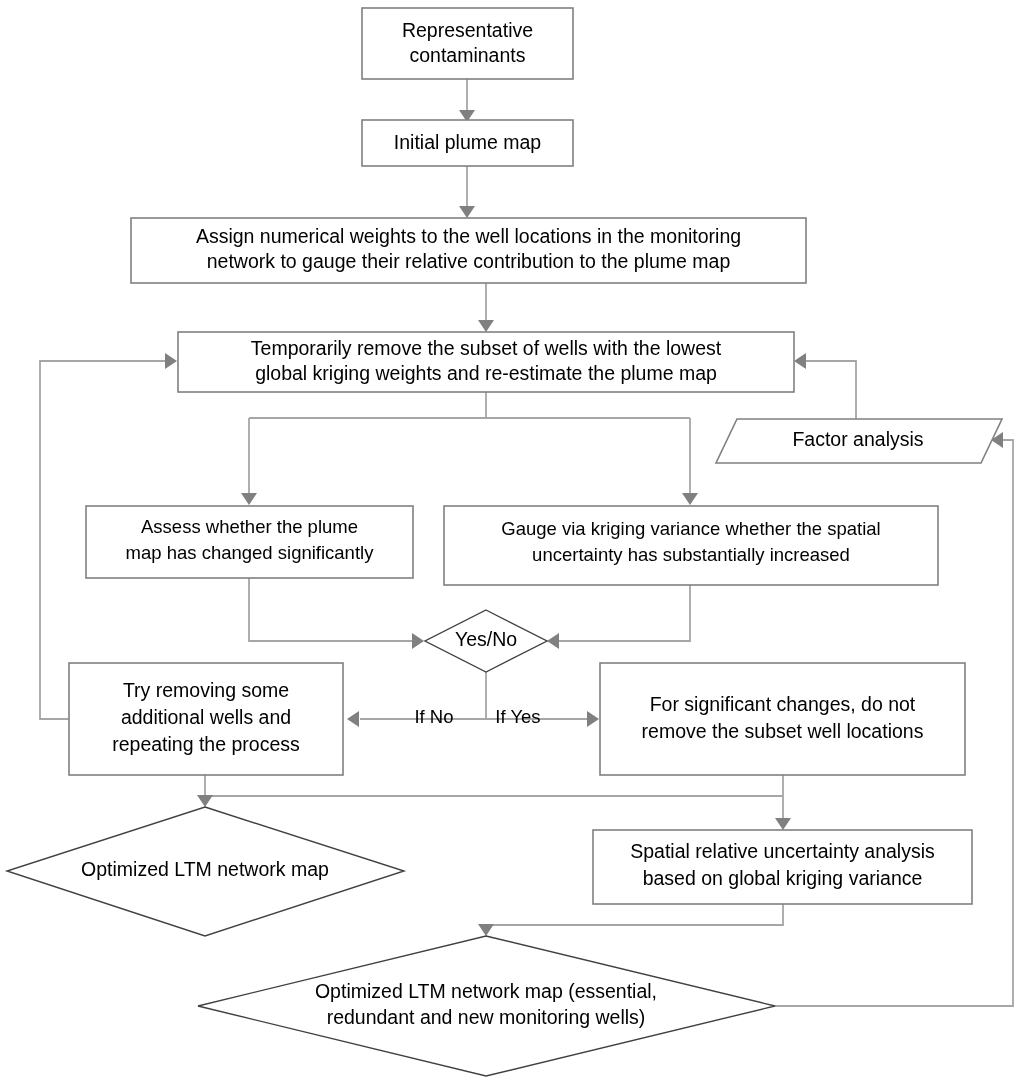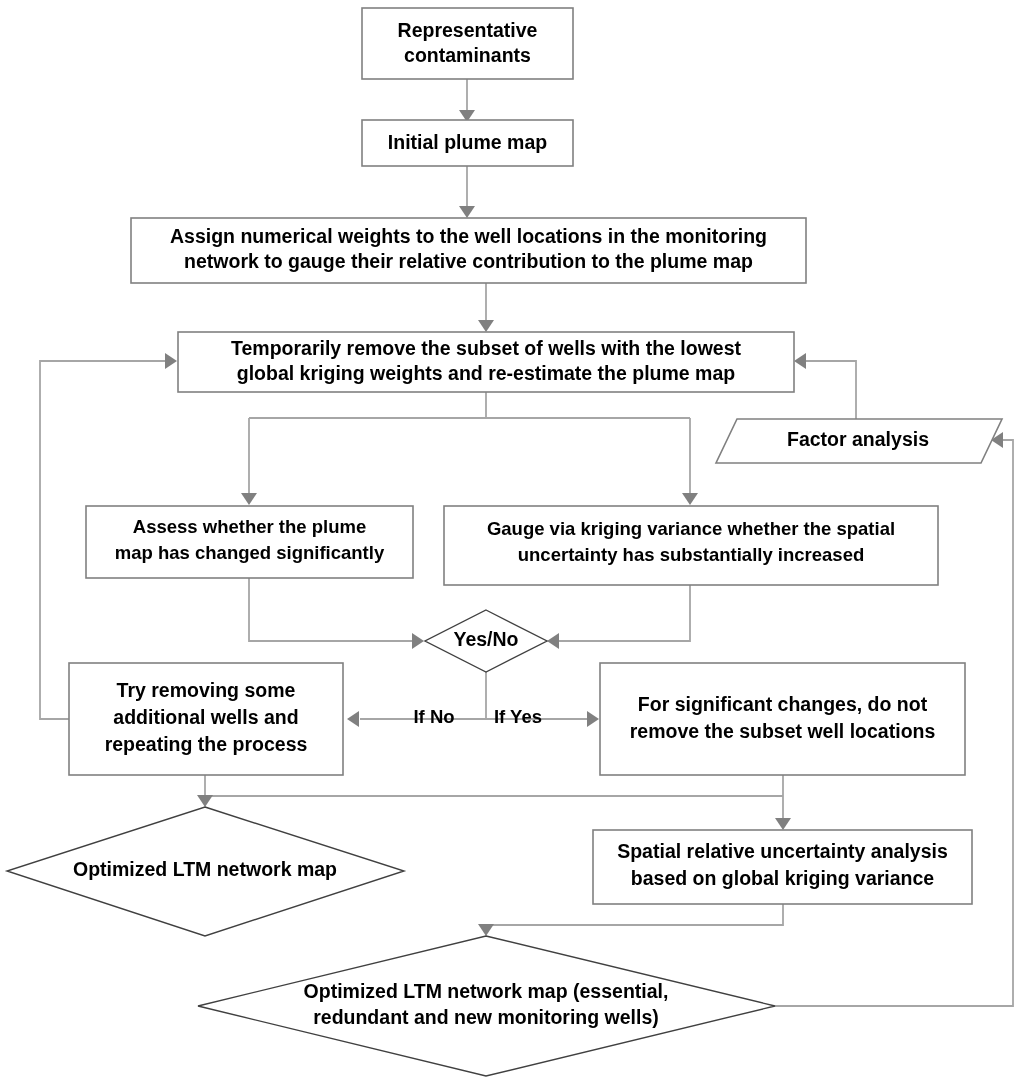--- a/index.html
+++ b/index.html
@@ -10,21 +10,20 @@
   body {
     width: 1024px;
     height: 1083px;
     font-family: "Liberation Sans", sans-serif;
     overflow: hidden;
   }
   #flowchart-root {
     position: relative;
     width: 1024px;
     height: 902px;
-    font-weight: bold;
   }
   svg.chart {
     display: block;
     width: 1024px;
     height: 1083px;
   }
   .node-shape {
     fill: #ffffff;
     stroke: #808080;
     stroke-width: 1.6;

